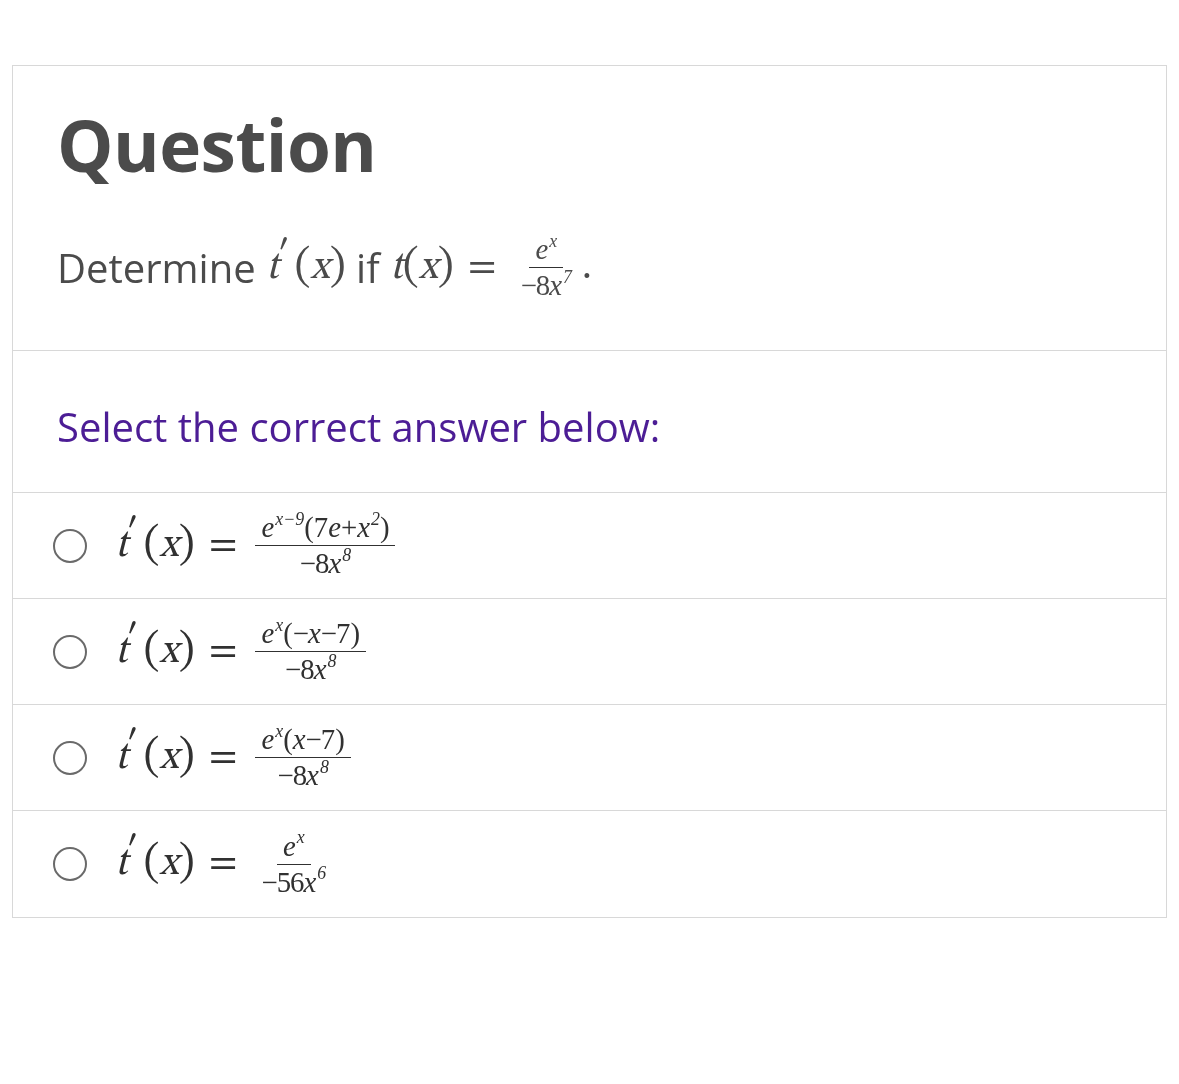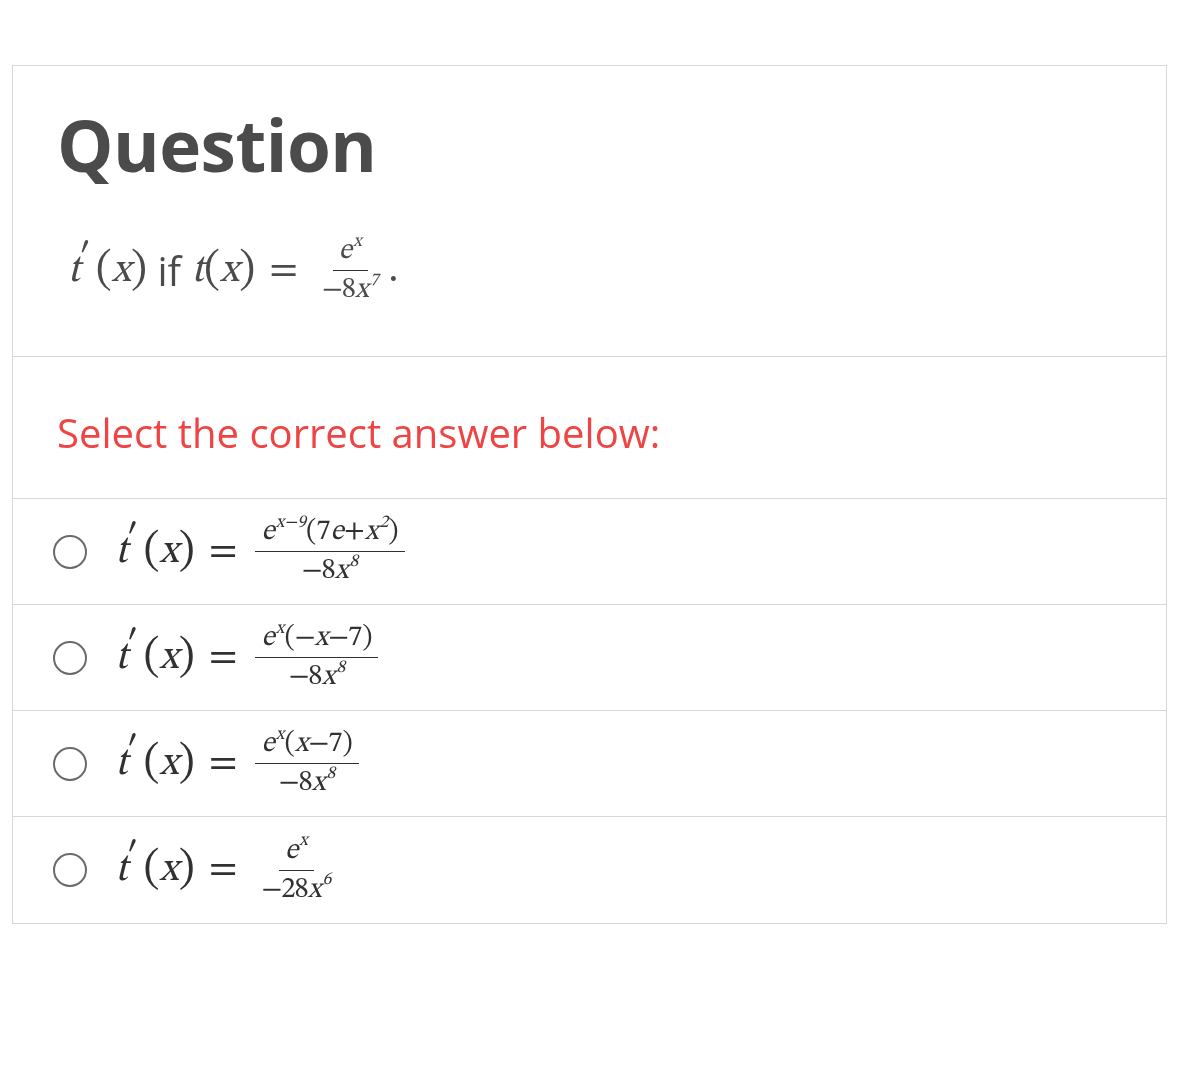--- a/index.html
+++ b/index.html
@@ -32,21 +32,21 @@
   .question-prompt {
     font-size: 40px;
     color: #4b4b4b;
     display: flex;
     align-items: center;
     flex-wrap: wrap;
   }
   .select-row {
     padding: 48px 44px 38px 44px;
     font-size: 40px;
-    color: #ef4444;
+    color: #4c1d95;
     border-bottom: 1px solid #d8d8d8;
   }
   .option-row {
     display: flex;
     align-items: center;
     border-bottom: 1px solid #d8d8d8;
     padding: 12px 40px 12px 40px;
     min-height: 106px;
   }
   .option-row:last-child { border-bottom: none; }
@@ -73,20 +73,21 @@
     white-space: nowrap;
   }
   .upright { font-style: normal; }
   .frac {
     display: inline-flex;
     flex-direction: column;
     align-items: center;
     font-size: 0.72em;
     vertical-align: middle;
     margin: 0 4px;
+    font-family: Liberation Serif, serif;
   }
   .frac .num {
     padding: 0 6px 1px 6px;
     border-bottom: 1.8px solid #313131;
   }
   .frac .den {
     padding: 1px 6px 0 6px;
   }
   .sup {
     font-size: 0.62em;
@@ -109,20 +110,21 @@
 </head>
 <body>
 
 <div class="spacer-top"></div>
 
 <div class="question-container">
 
   <div class="question-header">
     <h1 class="question-title">Question</h1>
     <div class="question-prompt">
+      <span>Determine</span>
       <span>&nbsp;</span>
       <span class="math">
         <span>t</span><span class="prime">′</span> <span class="paren">(</span><span>x</span><span class="paren">)</span>
       </span>
       <span>&nbsp;</span>
       <span>if</span>
       <span>&nbsp;</span>
       <span class="math">
         <span>t</span>
           <span class="paren">(</span>
@@ -182,18 +184,18 @@
     </span>
   </div>
 
   <div class="option-row">
     <span class="radio"></span>
     <span class="option-math math">
       <span>t</span><span class="prime">′</span> <span class="paren">(</span><span>x</span><span class="paren">)</span>
       <span class="eq">=</span>
       <span class="frac">
         <span class="num"><span>e</span><span class="sup">x</span></span>
-        <span class="den"><span class="minus">−28</span><span>x</span><span class="sup up">6</span></span>
+        <span class="den"><span class="minus">−56</span><span>x</span><span class="sup up">6</span></span>
       </span>
     </span>
   </div>
 
 </div>
 
 </body></html>

